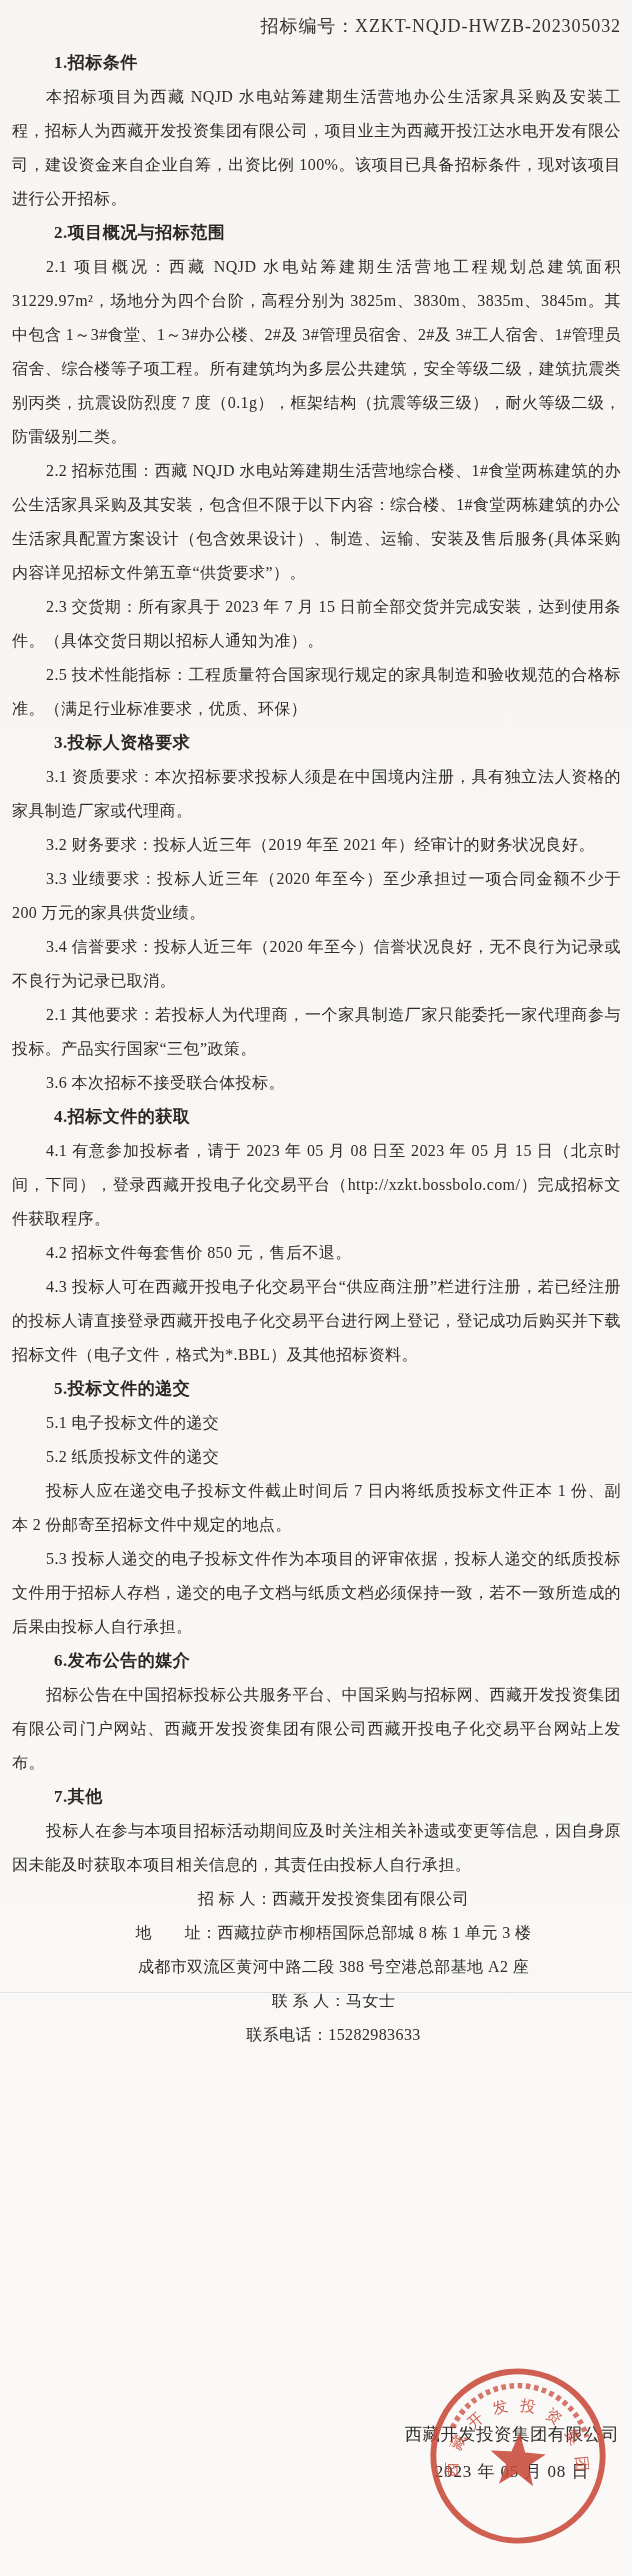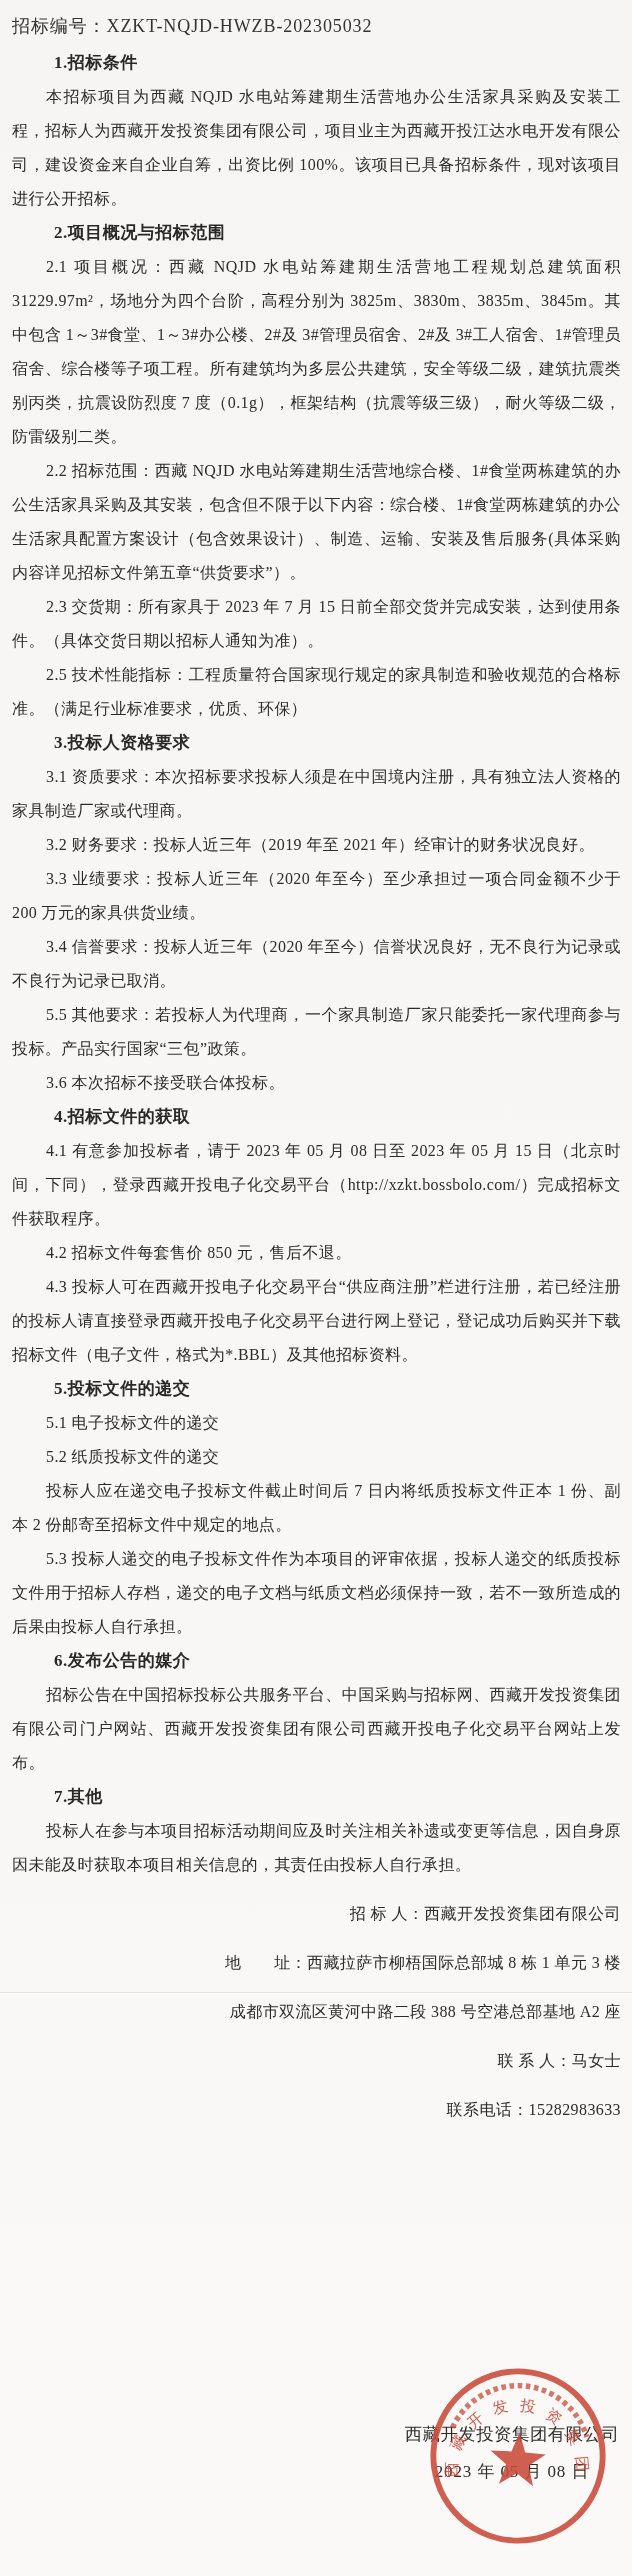--- a/index.html
+++ b/index.html
@@ -14,42 +14,42 @@
   .page {
     position: absolute; inset: 0;
     background: linear-gradient(180deg, #f6f5f3 0%, #f8f7f5 60%, #faf9f7 100%);
   }
   .doc-body {
     position: relative;
     padding: 7.3px 12px 0 12px;
   }
   .block { margin: 0; }
   .title {
-    text-align: left;
+    text-align: right;
     font-size: 18px;
     line-height: 39px;
     letter-spacing: 0.9px;
     color: #353331;
   }
   .heading {
     font-weight: bold;
     font-size: 17px;
     line-height: 34px;
     text-indent: 42px;
     letter-spacing: 0.5px;
     color: #2a2827;
   }
   .para, .contact {
     font-size: 16px;
     line-height: 34px;
     text-indent: 34px;
     text-align: justify;
     letter-spacing: 0.4px;
   }
-  .contact { text-align: right; margin-top: 15px; }
+  .contact { text-align: center; }
   .scan-band {
     position: absolute;
     left: 0; right: 0; top: 1992px;
     border-top: 0.9px solid rgba(120,120,118,0.18);
     border-bottom: 0.9px solid rgba(255,255,255,0.7);
   }
   .signature {
     position: absolute;
     left: 402px; top: 2416px;
     width: 220px;
@@ -88,21 +88,21 @@
       <div class="block heading">2.项目概况与招标范围</div>
       <div class="block para">2.1 项目概况：西藏 NQJD 水电站筹建期生活营地工程规划总建筑面积 31229.97m²，场地分为四个台阶，高程分别为 3825m、3830m、3835m、3845m。其中包含 1～3#食堂、1～3#办公楼、2#及 3#管理员宿舍、2#及 3#工人宿舍、1#管理员宿舍、综合楼等子项工程。所有建筑均为多层公共建筑，安全等级二级，建筑抗震类别丙类，抗震设防烈度 7 度（0.1g），框架结构（抗震等级三级），耐火等级二级，防雷级别二类。</div>
       <div class="block para">2.2 招标范围：西藏 NQJD 水电站筹建期生活营地综合楼、1#食堂两栋建筑的办公生活家具采购及其安装，包含但不限于以下内容：综合楼、1#食堂两栋建筑的办公生活家具配置方案设计（包含效果设计）、制造、运输、安装及售后服务(具体采购内容详见招标文件第五章“供货要求”）。</div>
       <div class="block para">2.3 交货期：所有家具于 2023 年 7 月 15 日前全部交货并完成安装，达到使用条件。（具体交货日期以招标人通知为准）。</div>
       <div class="block para">2.5 技术性能指标：工程质量符合国家现行规定的家具制造和验收规范的合格标准。（满足行业标准要求，优质、环保）</div>
       <div class="block heading">3.投标人资格要求</div>
       <div class="block para">3.1 资质要求：本次招标要求投标人须是在中国境内注册，具有独立法人资格的家具制造厂家或代理商。</div>
       <div class="block para">3.2 财务要求：投标人近三年（2019 年至 2021 年）经审计的财务状况良好。</div>
       <div class="block para">3.3 业绩要求：投标人近三年（2020 年至今）至少承担过一项合同金额不少于 200 万元的家具供货业绩。</div>
       <div class="block para">3.4 信誉要求：投标人近三年（2020 年至今）信誉状况良好，无不良行为记录或不良行为记录已取消。</div>
-      <div class="block para">5.5 其他要求：若投标人为代理商，一个家具制造厂家只能委托一家代理商参与投标。产品实行国家“三包”政策。</div>
+      <div class="block para">2.1 其他要求：若投标人为代理商，一个家具制造厂家只能委托一家代理商参与投标。产品实行国家“三包”政策。</div>
       <div class="block para">3.6 本次招标不接受联合体投标。</div>
       <div class="block heading">4.招标文件的获取</div>
       <div class="block para">4.1 有意参加投标者，请于 2023 年 05 月 08 日至 2023 年 05 月 15 日（北京时间，下同），登录西藏开投电子化交易平台（http://xzkt.bossbolo.com/）完成招标文件获取程序。</div>
       <div class="block para">4.2 招标文件每套售价 850 元，售后不退。</div>
       <div class="block para">4.3 投标人可在西藏开投电子化交易平台“供应商注册”栏进行注册，若已经注册的投标人请直接登录西藏开投电子化交易平台进行网上登记，登记成功后购买并下载招标文件（电子文件，格式为*.BBL）及其他招标资料。</div>
       <div class="block heading">5.投标文件的递交</div>
       <div class="block para">5.1 电子投标文件的递交</div>
       <div class="block para">5.2 纸质投标文件的递交</div>
       <div class="block para">投标人应在递交电子投标文件截止时间后 7 日内将纸质投标文件正本 1 份、副本 2 份邮寄至招标文件中规定的地点。</div>
       <div class="block para">5.3 投标人递交的电子投标文件作为本项目的评审依据，投标人递交的纸质投标文件用于招标人存档，递交的电子文档与纸质文档必须保持一致，若不一致所造成的后果由投标人自行承担。</div>

